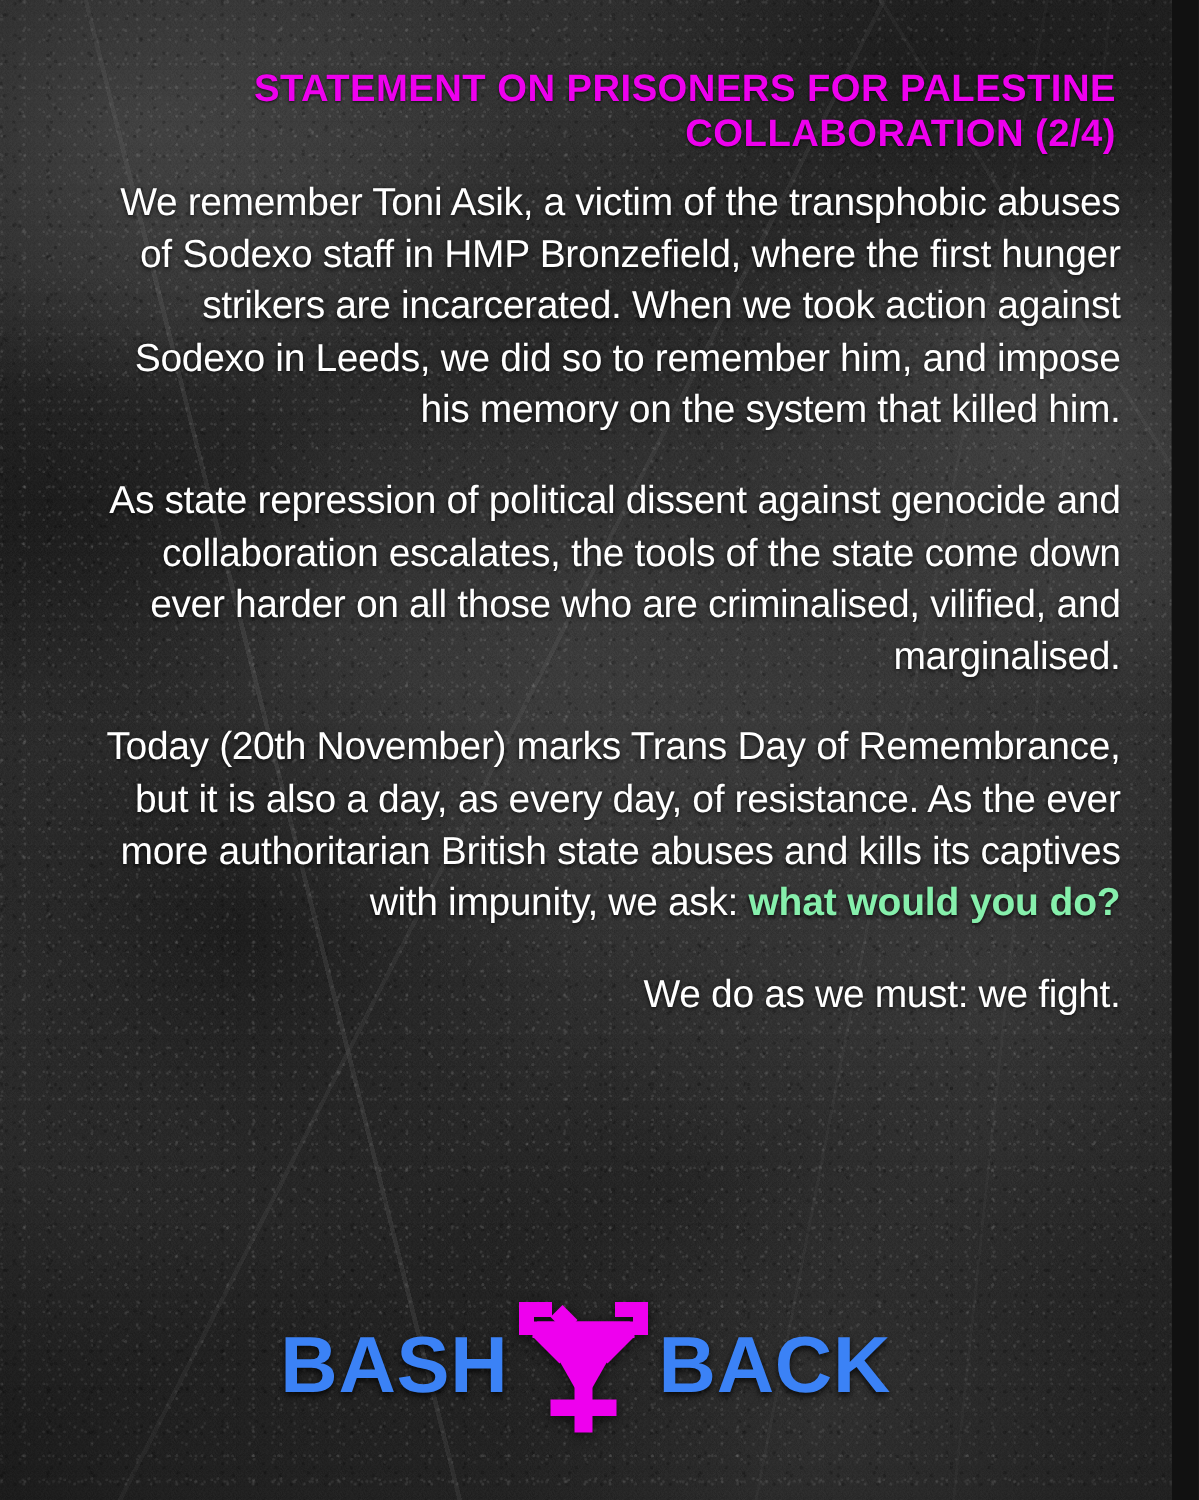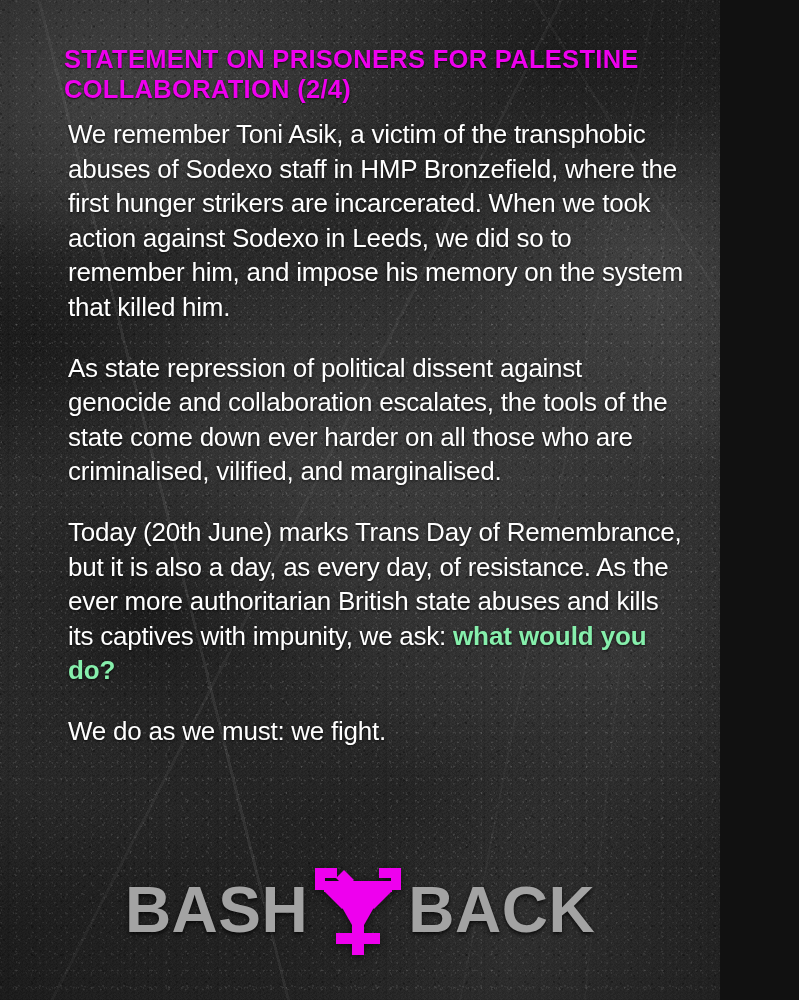--- a/index.html
+++ b/index.html
@@ -4,25 +4,26 @@
 <title>Bash Back Statement Graphic</title>
 <style>
   html, body {
     margin: 0;
     padding: 0;
     background: #111111;
   }
 
   #poster {
     position: relative;
-    width: 720px;
+    width: 781px;
     height: 1000px;
     overflow: hidden;
     background-color: #2a2a2a;
     font-family: "Liberation Sans", sans-serif;
+    text-align: right;
     -webkit-font-smoothing: antialiased;
   }
 
   
   .bg-base {
     position: absolute;
     inset: 0;
     background-color: #2c2c2c;
     background-image:
       radial-gradient(ellipse 420px 300px at 12% 8%,  rgba(92,92,92,0.55) 0%, rgba(92,92,92,0) 62%),
@@ -140,24 +141,24 @@
     left: 0;
     right: 0;
     bottom: 40px;
     display: flex;
     align-items: center;
     justify-content: center;
     gap: 0px;
   }
 
   .logo-word {
-    color: #a3a3a3;
+    color: #3b82f6;
     font-family: "Liberation Sans", sans-serif;
     font-weight: 700;
-    font-size: 64px;
+    font-size: 53px;
     line-height: 1;
     letter-spacing: 0.5px;
     text-shadow: 0 2px 4px rgba(0,0,0,0.8);
   }
 
   .logo-word.left  { margin-right: -4px; }
   .logo-word.right { margin-left: -4px; }
 
   .logo-mark {
     width: 104px;
@@ -184,21 +185,21 @@
 
     <h1 class="headline">STATEMENT ON PRISONERS FOR PALESTINE COLLABORATION (2/4)</h1>
 
     <div class="body-block">
 
 
       <p class="para">We remember Toni Asik, a victim of the transphobic abuses of Sodexo staff in HMP Bronzefield, where the first hunger strikers are incarcerated. When we took action against Sodexo in Leeds, we did so to remember him, and impose his memory on the system that killed him.</p>
 
       <p class="para">As state repression of political dissent against genocide and collaboration escalates, the tools of the state come down ever harder on all those who are criminalised, vilified, and marginalised.</p>
 
-      <p class="para"><span>Today (20th June) marks Trans Day of Remembrance, but it is also a day, as every day, of resistance. As the ever more authoritarian British state abuses and kills its captives with impunity, we ask: </span><span class="hl">what would you do?</span></p>
+      <p class="para"><span>Today (20th November) marks Trans Day of Remembrance, but it is also a day, as every day, of resistance. As the ever more authoritarian British state abuses and kills its captives with impunity, we ask: </span><span class="hl">what would you do?</span></p>
 
       <p class="para">We do as we must: we fight.</p>
 
     </div>
   </div>
 
   <div class="logo">
 
     <span class="logo-word left">BASH</span>
 

